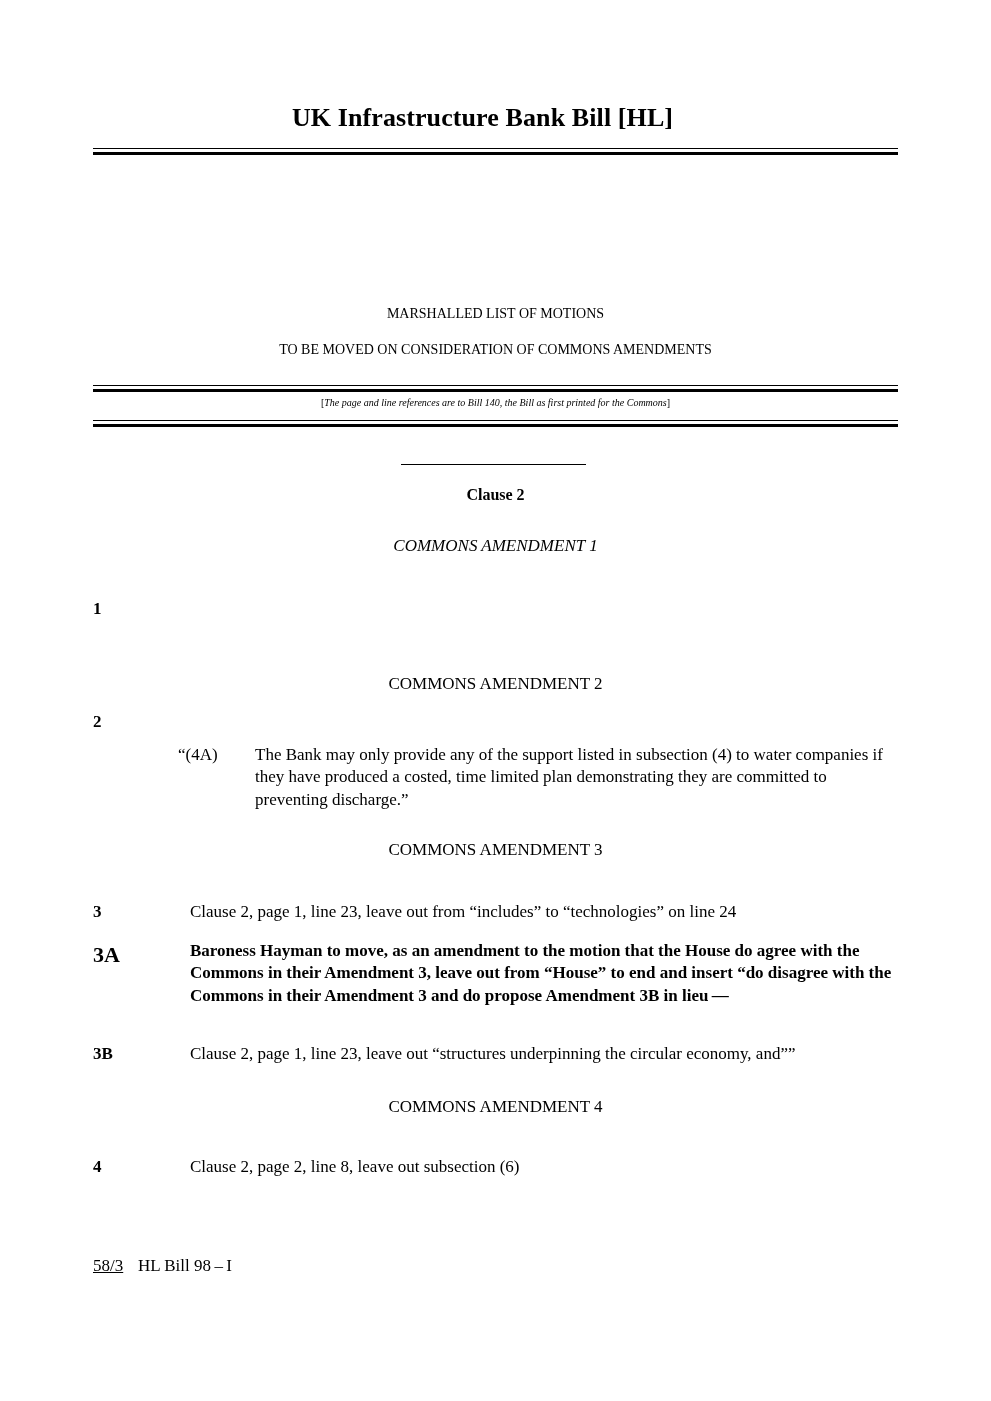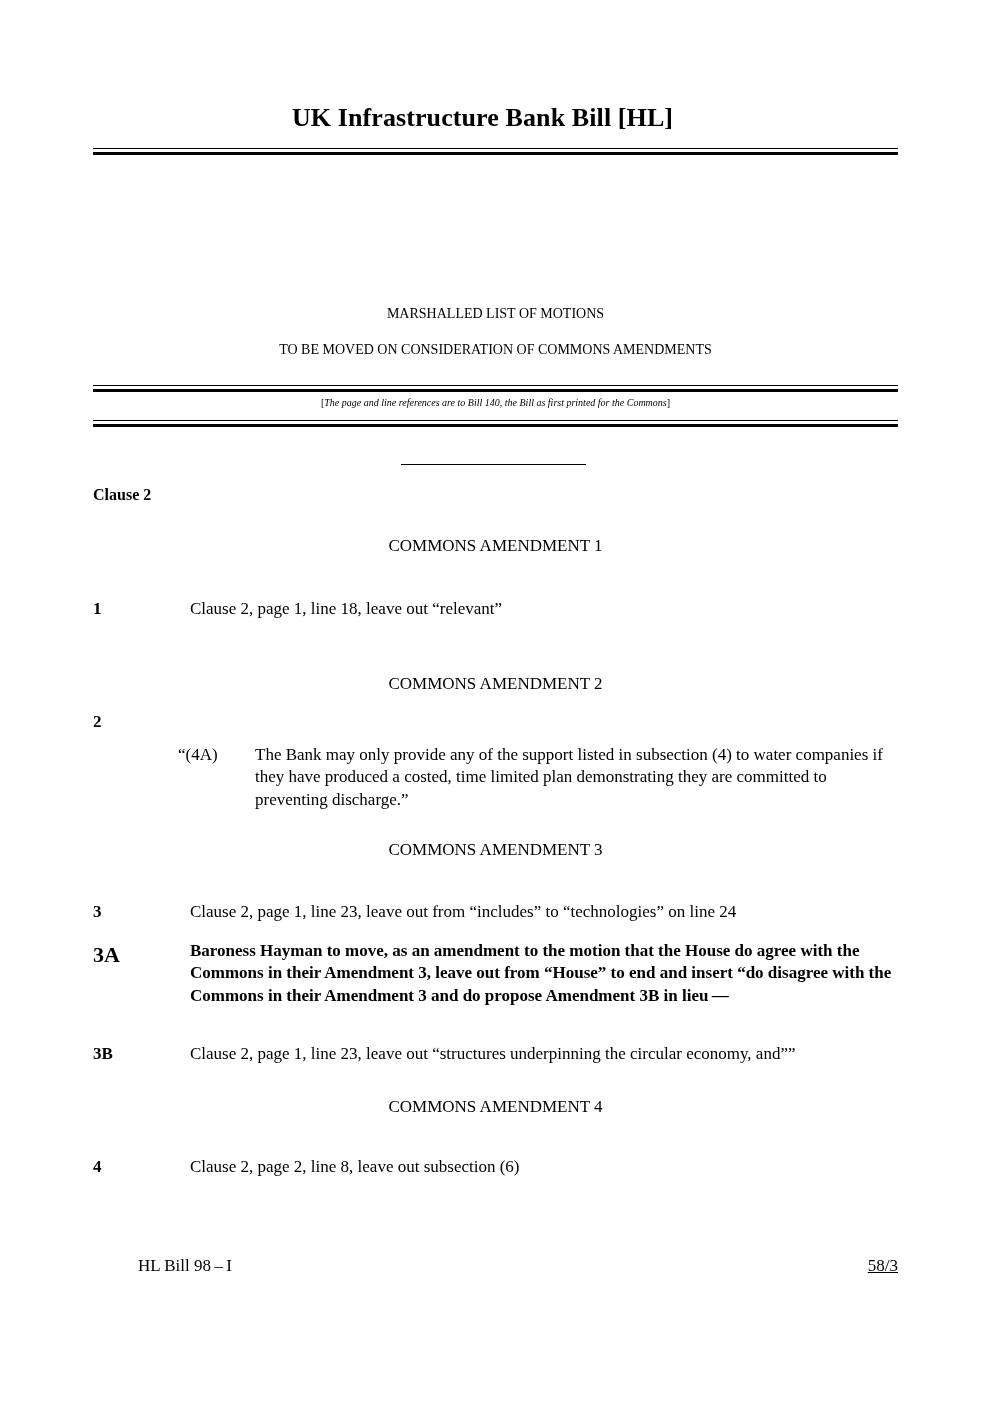--- a/index.html
+++ b/index.html
@@ -96,34 +96,35 @@
     text-align: center;
     font-size: 10px;
     font-style: italic;
   }
   .note-line .brk { font-style: normal; }
 
   .clause-heading {
     position: absolute;
     left: 93px;
     width: 805px;
+    text-align: center;
     font-size: 16px;
     font-weight: bold;
   }
   #clause-heading-1 { top: 486px; }
 
   .amend-heading {
     position: absolute;
     left: 93px;
     width: 805px;
     text-align: center;
     font-size: 17px;
     font-weight: normal;
   }
-  #amend-heading-1 { top: 536px; }
+  #amend-heading-1 { top: 536px; font-style: italic; }
   #amend-heading-2 { top: 674px; }
   #amend-heading-3 { top: 840px; }
   #amend-heading-4 { top: 1097px; }
 
   
   .item {
     position: absolute;
     left: 93px;
     width: 805px;
   }
@@ -179,21 +180,20 @@
     left: 93px;
     top: 1256px;
     font-size: 17px;
     margin-left: 45px;
   }
   .footer-right {
     position: absolute;
     left: 93px;
     top: 1256px;
     width: 805px;
-    text-align: right;
     font-size: 17px;
     text-decoration: underline;
   }
 </style>
 </head>
 <body>
 
 <div class="page">
 
   <div class="doc-title">UK Infrastructure Bank Bill [HL]</div>
@@ -222,21 +222,20 @@
   </div>
 
   <div class="rule-short"></div>
 
   <div class="clause-heading" id="clause-heading-1">Clause 2</div>
 
   <div class="amend-heading" id="amend-heading-1">COMMONS AMENDMENT 1</div>
 
   <div class="item" id="item-1">
     <div class="num">1</div>
-    <div class="body">Clause 2, page 1, line 18, leave out “relevant”</div>
   </div>
 
   <div class="amend-heading" id="amend-heading-2">COMMONS AMENDMENT 2</div>
 
   <div class="item" id="item-2">
     <div class="num">2</div>
   </div>
 
   <div class="quote-block">
     <div class="qlabel">“(4A)</div>

